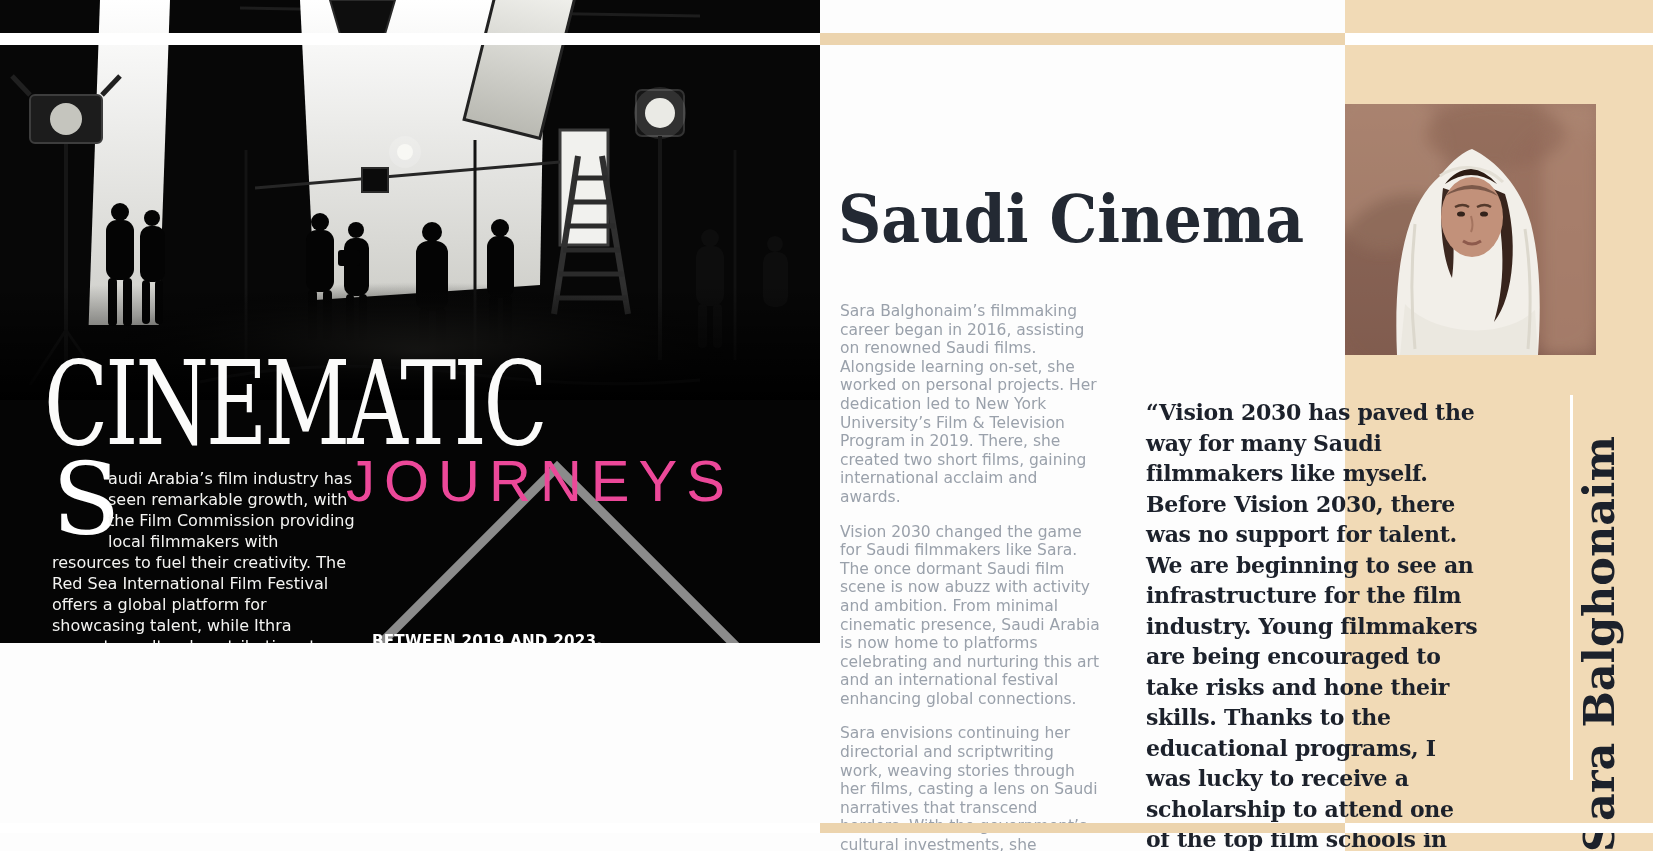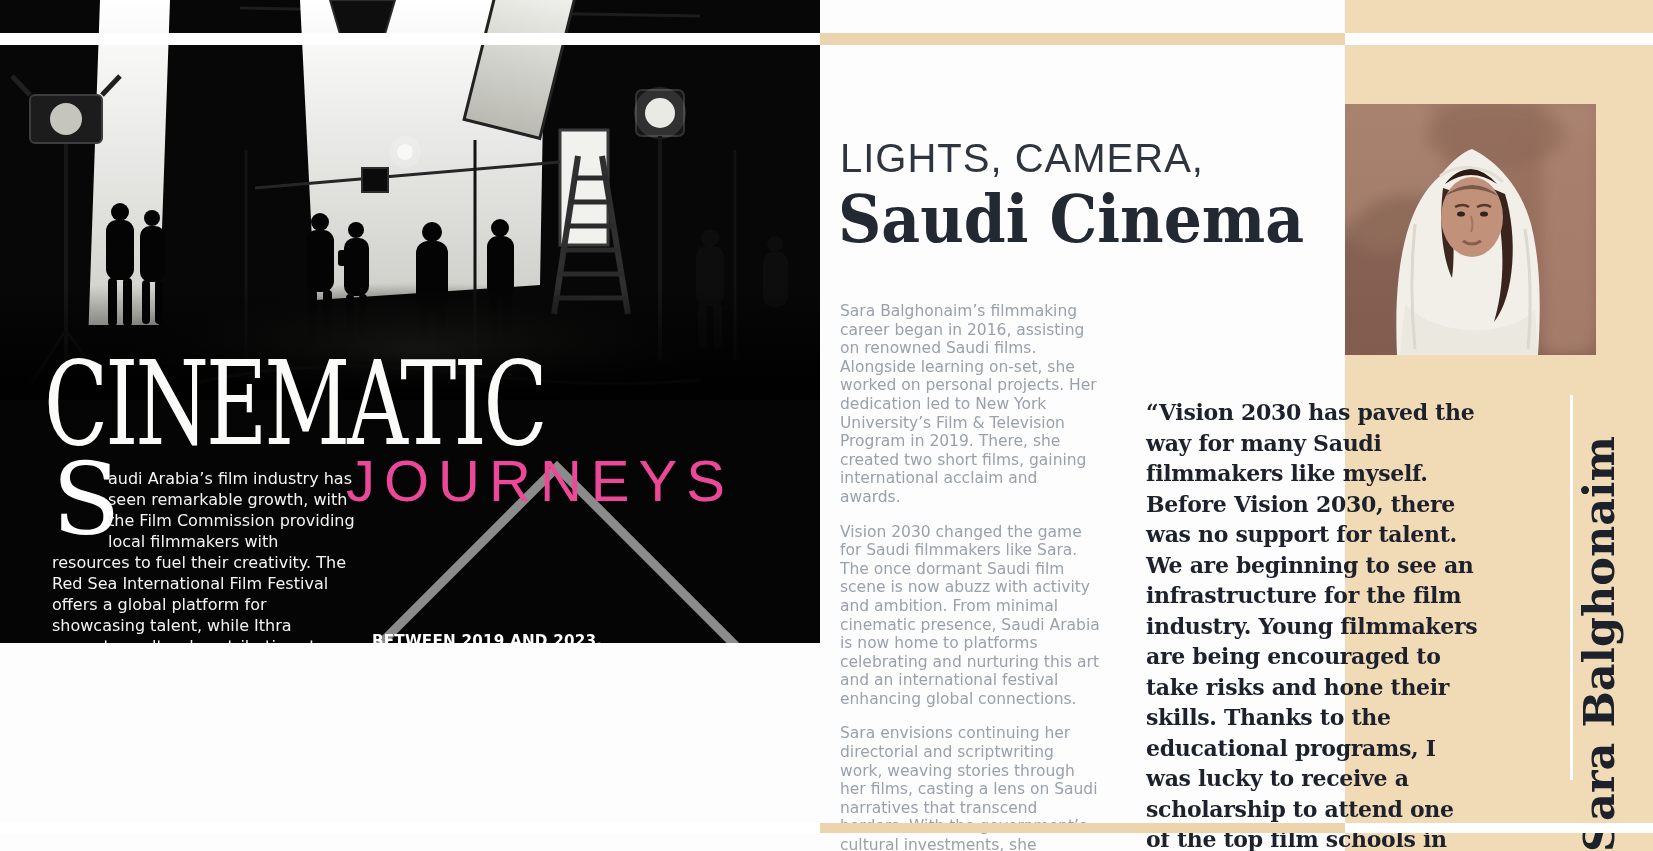--- a/index.html
+++ b/index.html
@@ -218,21 +218,20 @@
 
     <div class="stat-number">
       <span class="stat-currency">$</span>
       <span class="stat-value">127</span>
       <span class="stat-unit">mn</span>
     </div>
   </div>
 
   <div class="panel-mid"></div>
 
-  <div class="section-kicker">LIGHTS, CAMERA,</div>
   <div class="section-headline">Saudi Cinema</div>
 
   <div class="mid-paragraphs">
     <p>Sara Balghonaim’s filmmaking career began in 2016, assisting on renowned Saudi films. Alongside learning on-set, she worked on personal projects. Her dedication led to New York University’s Film &amp; Television Program in 2019. There, she created two short films, gaining international acclaim and awards.</p>
     <p>Vision 2030 changed the game for Saudi filmmakers like Sara. The once dormant Saudi film scene is now abuzz with activity and ambition. From minimal cinematic presence, Saudi Arabia is now home to platforms celebrating and nurturing this art and an international festival enhancing global connections.</p>
     <p>Sara envisions continuing her directorial and scriptwriting work, weaving stories through her films, casting a lens on Saudi narratives that transcend borders. With the government’s cultural investments, she anticipates significant growth in the Saudi film industry in the coming years.</p>
   </div>
 
   <div class="panel-beige"></div>
 

